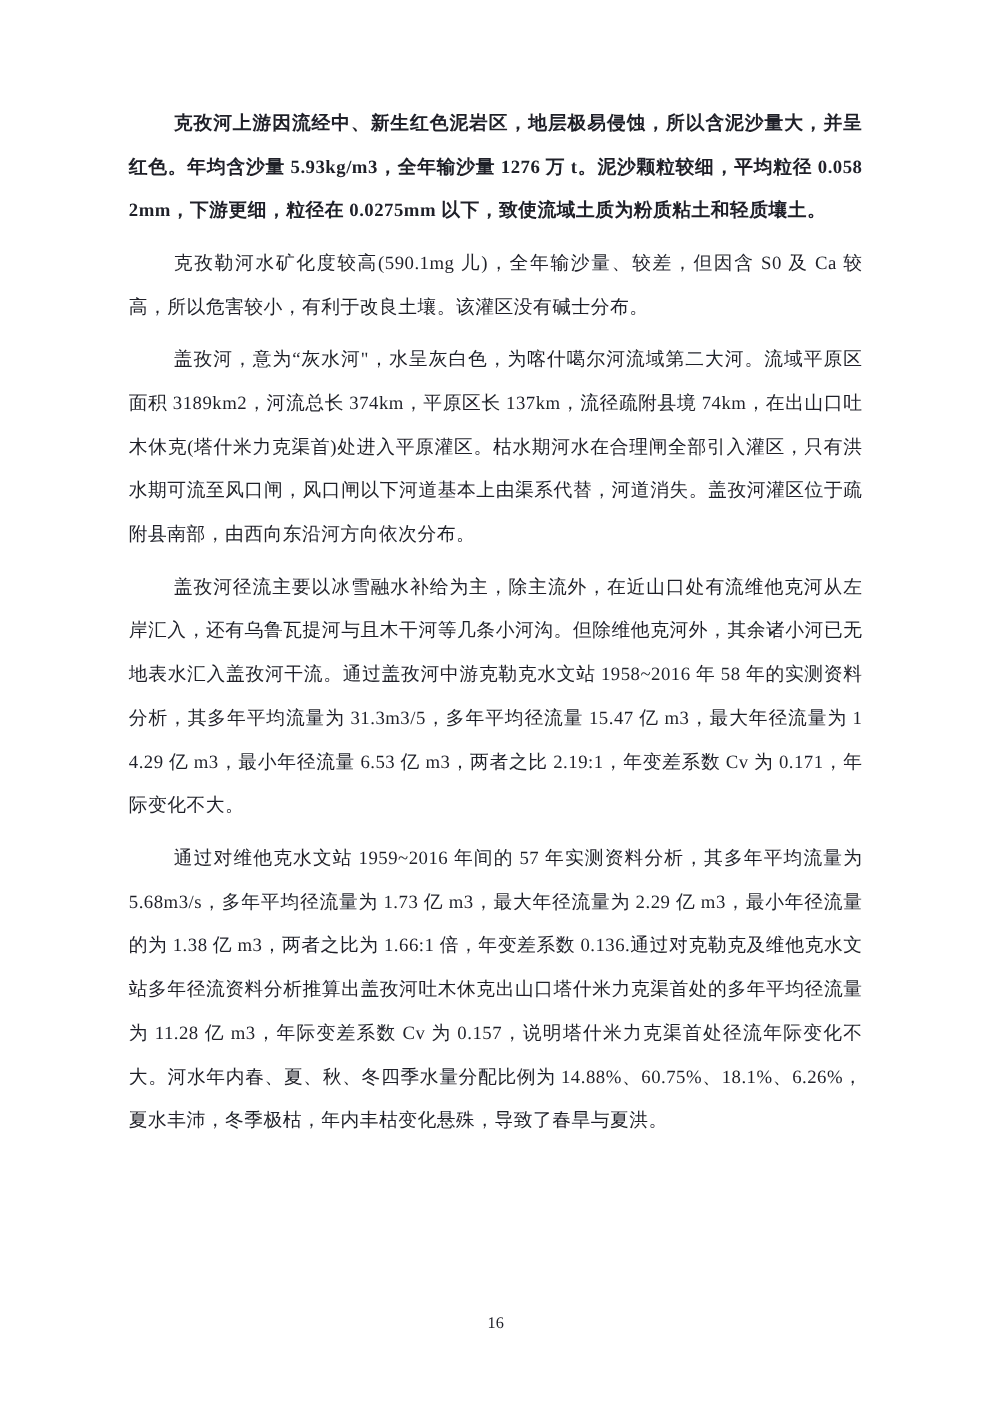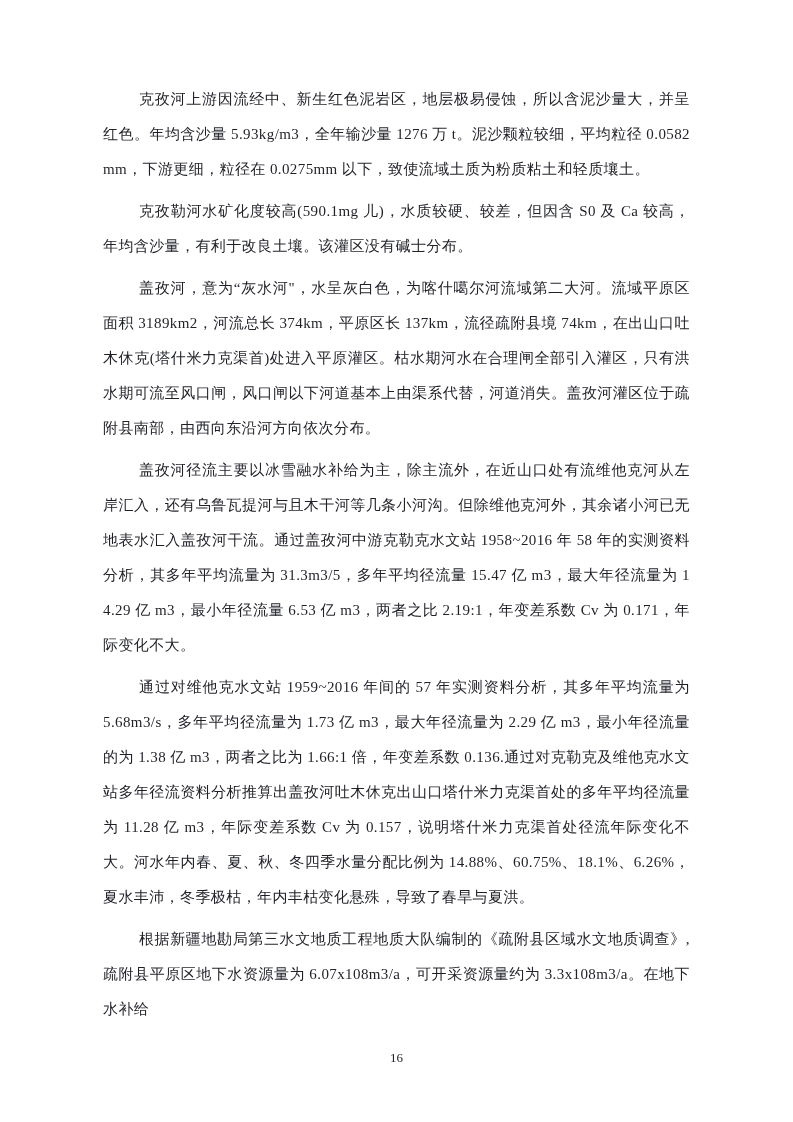--- a/index.html
+++ b/index.html
@@ -31,41 +31,40 @@
     margin: 0;
     margin-top: 7px;
     font-size: 15px;
     line-height: 35px;
     color: #1f2028;
     text-align: justify;
     text-indent: 2.4em;
     letter-spacing: 0.4px;
     word-break: break-all;
   }
-  .para:first-child { margin-top: 0; }
+  .para:first-child { margin-top: 0; font-weight: bold; }
   .para.heading {
     text-indent: 0;
     text-align: left;
   }
   .footer {
     position: absolute;
     left: 0;
     top: 1050px;
     width: 793px;
     text-align: center;
     font-size: 13px;
     color: #1f2028;
   }
 </style>
 </head>
 <body>
 
 <div class="page">
   <div class="content">
     <p class="para">克孜河上游因流经中、新生红色泥岩区，地层极易侵蚀，所以含泥沙量大，并呈红色。年均含沙量 5.93kg/m3，全年输沙量 1276 万 t。泥沙颗粒较细，平均粒径 0.0582mm，下游更细，粒径在 0.0275mm 以下，致使流域土质为粉质粘土和轻质壤土。</p>
-    <p class="para">克孜勒河水矿化度较高(590.1mg 儿)，水质较硬、较差，但因含 S0 及 Ca 较高，年均含沙量，有利于改良土壤。该灌区没有碱士分布。</p>
+    <p class="para">克孜勒河水矿化度较高(590.1mg 儿)，全年输沙量、较差，但因含 S0 及 Ca 较高，所以危害较小，有利于改良土壤。该灌区没有碱士分布。</p>
     <p class="para">盖孜河，意为“灰水河"，水呈灰白色，为喀什噶尔河流域第二大河。流域平原区面积 3189km2，河流总长 374km，平原区长 137km，流径疏附县境 74km，在出山口吐木休克(塔什米力克渠首)处进入平原灌区。枯水期河水在合理闸全部引入灌区，只有洪水期可流至风口闸，风口闸以下河道基本上由渠系代替，河道消失。盖孜河灌区位于疏附县南部，由西向东沿河方向依次分布。</p>
     <p class="para">盖孜河径流主要以冰雪融水补给为主，除主流外，在近山口处有流维他克河从左岸汇入，还有乌鲁瓦提河与且木干河等几条小河沟。但除维他克河外，其余诸小河已无地表水汇入盖孜河干流。通过盖孜河中游克勒克水文站 1958~2016 年 58 年的实测资料分析，其多年平均流量为 31.3m3/5，多年平均径流量 15.47 亿 m3，最大年径流量为 14.29 亿 m3，最小年径流量 6.53 亿 m3，两者之比 2.19:1，年变差系数 Cv 为 0.171，年际变化不大。</p>
     <p class="para">通过对维他克水文站 1959~2016 年间的 57 年实测资料分析，其多年平均流量为 5.68m3/s，多年平均径流量为 1.73 亿 m3，最大年径流量为 2.29 亿 m3，最小年径流量的为 1.38 亿 m3，两者之比为 1.66:1 倍，年变差系数 0.136.通过对克勒克及维他克水文站多年径流资料分析推算出盖孜河吐木休克出山口塔什米力克渠首处的多年平均径流量为 11.28 亿 m3，年际变差系数 Cv 为 0.157，说明塔什米力克渠首处径流年际变化不大。河水年内春、夏、秋、冬四季水量分配比例为 14.88%、60.75%、18.1%、6.26%，夏水丰沛，冬季极枯，年内丰枯变化悬殊，导致了春旱与夏洪。</p>
-    <p class="para">根据新疆地勘局第三水文地质工程地质大队编制的《疏附县区域水文地质调查》,疏附县平原区地下水资源量为 6.07x108m3/a，可开采资源量约为 3.3x108m3/a。在地下水补给</p>
   </div>
   <div class="footer">16</div>
 </div>
 
 </body></html>

